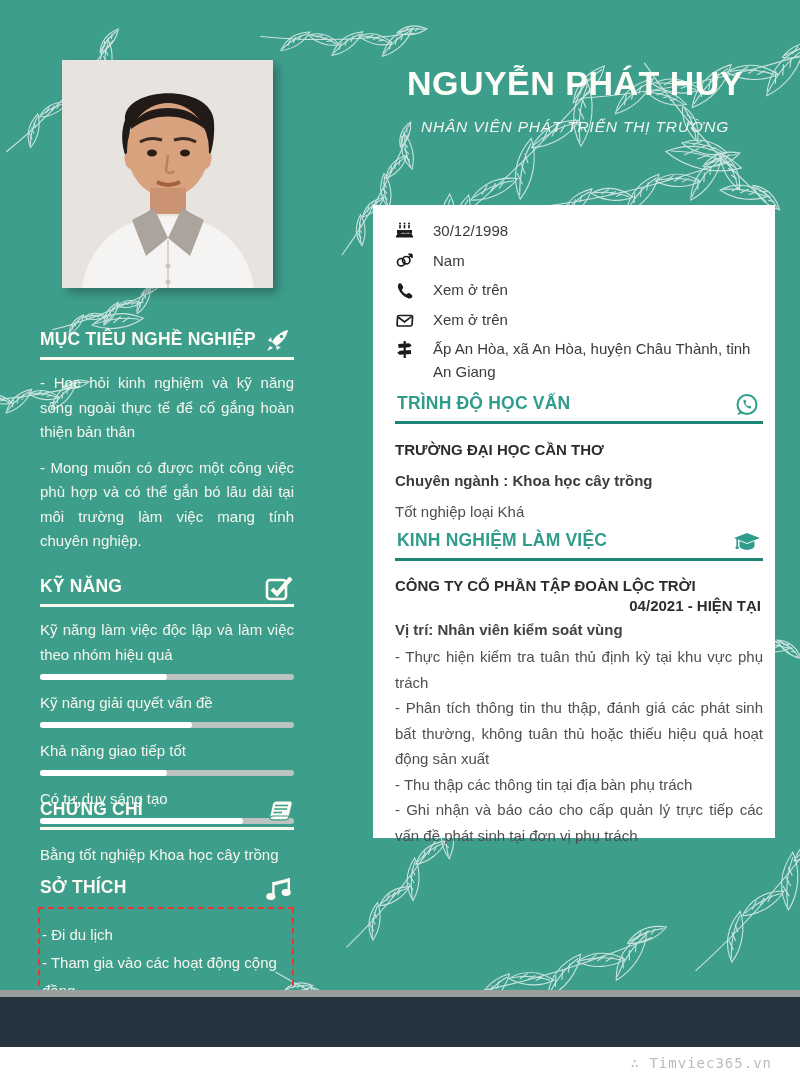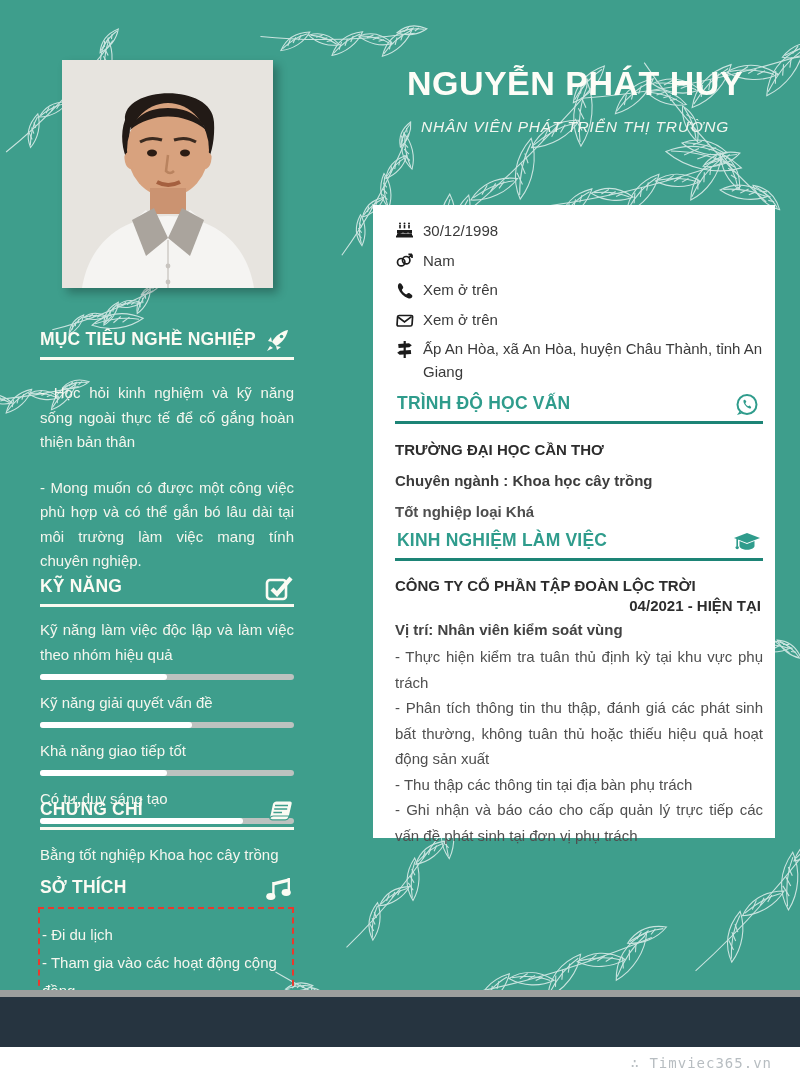--- a/index.html
+++ b/index.html
@@ -23,43 +23,43 @@
   .name-block .subtitle { margin-top:15px; font-size:15.5px; font-style:italic; letter-spacing:0.8px; color:#f2f6ef; }
 
   
   .lsec { position:absolute; left:40px; width:254px; color:#f5f6ee; }
   .lsec h2 { display:flex; justify-content:space-between; align-items:flex-end;
              font-size:17.5px; font-weight:bold; color:#fbfbf3; letter-spacing:0.2px;
              padding-bottom:7px; border-bottom:3px solid #fafaf1; }
   .lsec h2.no-line { border-bottom:none; padding-bottom:0; }
   .lsec .hicon { width:30px; height:26px; flex:0 0 auto; margin-bottom:-4px; }
   .sec-objective { top:328px; }
-  .sec-objective p { margin-top:21px; font-size:15px; line-height:24.5px; text-align:justify; }
+  .sec-objective p { margin-top:11px; font-size:15px; line-height:24.5px; text-align:justify; }
   .sec-skills { top:563px;margin-top:12px; }
   .skill-label { margin-top:10px; font-size:15px; line-height:25px; text-align:justify; }
   .skill-track { margin-top:7px; margin-bottom:3px; width:100%; height:6px; border-radius:3px; background:#bcc2bf; }
   .skill-fill { height:6px; border-radius:3px; background:#ffffff; }
   .sec-cert { top:798px; }
   .sec-cert p { margin-top:13px; font-size:15px; line-height:24px; }
   .sec-hobby { top:876px; }
   .hobby-box { margin-top:9px; border:2px dashed #e8392e; padding:12px 4px 10px 2px; width:256px; margin-left:-2px; }
   .hobby-box p { font-size:15px; line-height:28px; color:#f5f6ee; }
 
   
   .white-box { position:absolute; left:373px; top:205px; width:402px; height:633px;
                background:#ffffff; padding:15px 12px 10px 22px; }
-  .contact-row { display:flex; gap:9px; margin-bottom:7px; font-size:15px; line-height:22.5px; color:#3a3a3a; align-items:flex-start; }
+  .contact-row { display:flex; gap:19px; margin-bottom:7px; font-size:15px; line-height:22.5px; color:#3a3a3a; align-items:flex-start; }
   .contact-row .cicon { width:19px; height:19px; flex:0 0 auto; margin-top:2px; color:#1c1c1c; }
   .rsec-title { display:flex; justify-content:space-between; align-items:flex-end;
                 margin-top:10px; padding:0 2px 7px 2px; border-bottom:3px solid #1d8476;
                 color:#2f9c8c; font-size:17.5px; font-weight:bold; letter-spacing:0.2px; }
   .rsec-title .hicon { width:28px; height:24px; margin-bottom:-3px; }
   .edu-school { margin-top:17px; font-size:15px; font-weight:bold; color:#2d2d2d; }
   .edu-major  { margin-top:14px; font-size:15px; font-weight:bold; color:#3c3c3c; }
-  .edu-grade  { margin-top:14px; font-size:15px; color:#4e4e4e;font-weight:bold; }
+  .edu-grade  { margin-top:14px; font-size:15px; color:#4e4e4e; }
   .exp-company { margin-top:16px; font-size:15px; font-weight:bold; color:#2d2d2d; }
   .exp-period  { margin-top:3px; font-size:15px; font-weight:bold; color:#2d2d2d; text-align:right; padding-right:2px; }
   .exp-position{ margin-top:7px; font-size:15px; font-weight:bold; color:#424242; }
   .exp-duties p{ margin-top:6px; font-size:15px; line-height:25.5px; text-align:justify; color:#4f4f4f; }
   .exp-duties p + p { margin-top:0; }
 
   
   .bar-gray { position:absolute; left:0; top:990px; width:800px; height:7px; background:#9c9e9d; }
   .bar-dark { position:absolute; left:0; top:997px; width:800px; height:50px; background:#263440; }
   .footer   { position:absolute; left:0; top:1047px; width:800px; height:33px; background:#ffffff; }

